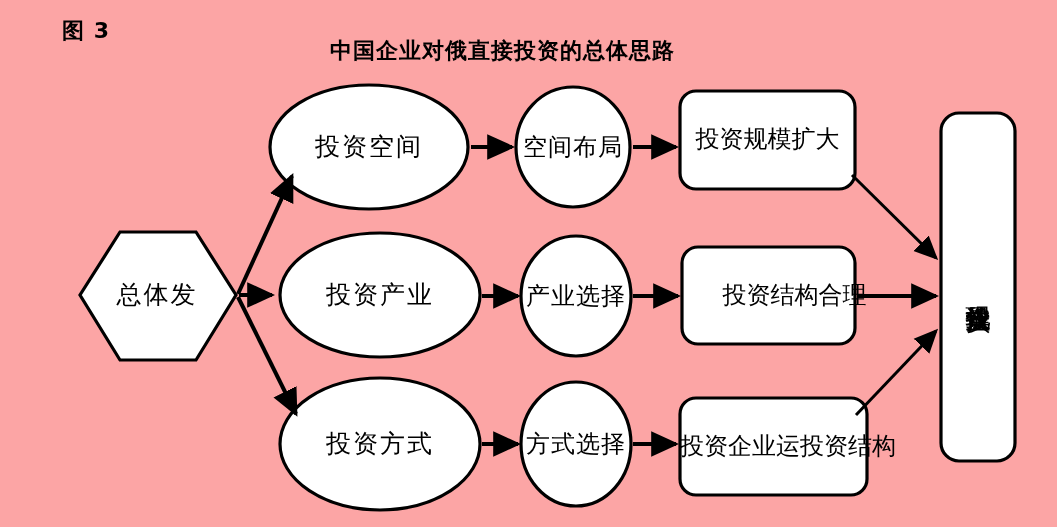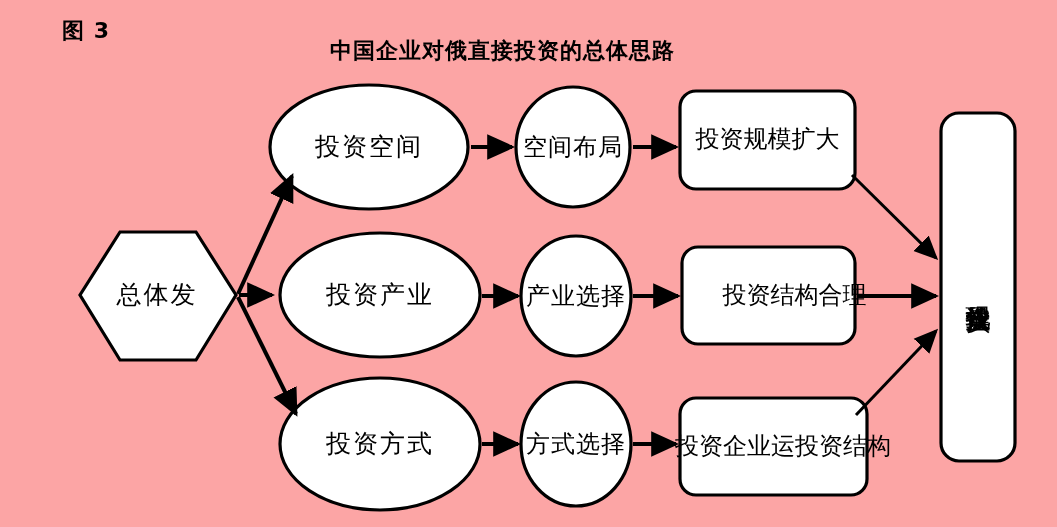--- a/index.html
+++ b/index.html
@@ -180,20 +180,20 @@
   </div>
 
   <div class="nodetext" style="left:320px; top:404px; width:120px; height:80px;">
     <span>投资</span>
     <span>方式</span>
   </div>
   <div class="nodetext small" style="left:516px; top:404px; width:120px; height:80px;">
     <span>方式</span>
     <span>选择</span>
   </div>
-  <div class="nodetext rect-wide" style="left:680px; top:407px; width:206px; height:80px;">
+  <div class="nodetext rect-wide" style="left:680px; top:407px; width:206px; height:80px;justify-content:space-between;">
     <span>投资企业运</span>
     <span>投资结构</span>
   </div>
 
   <div class="vert-text" style="left:941px; top:113px; width:74px; height:348px;">实现投资效益最佳</div>
 
 </div>
 
 </body></html>

